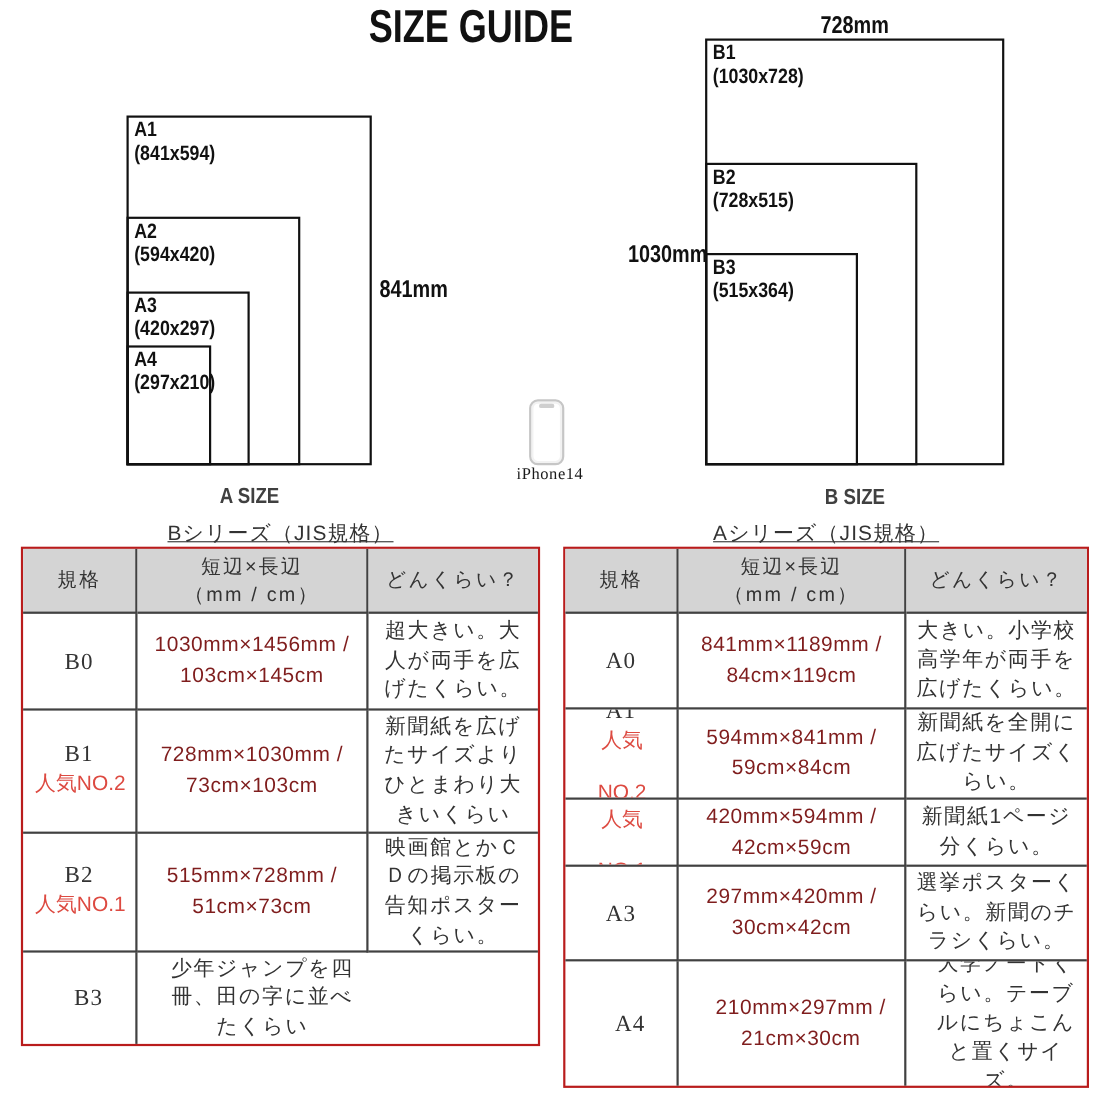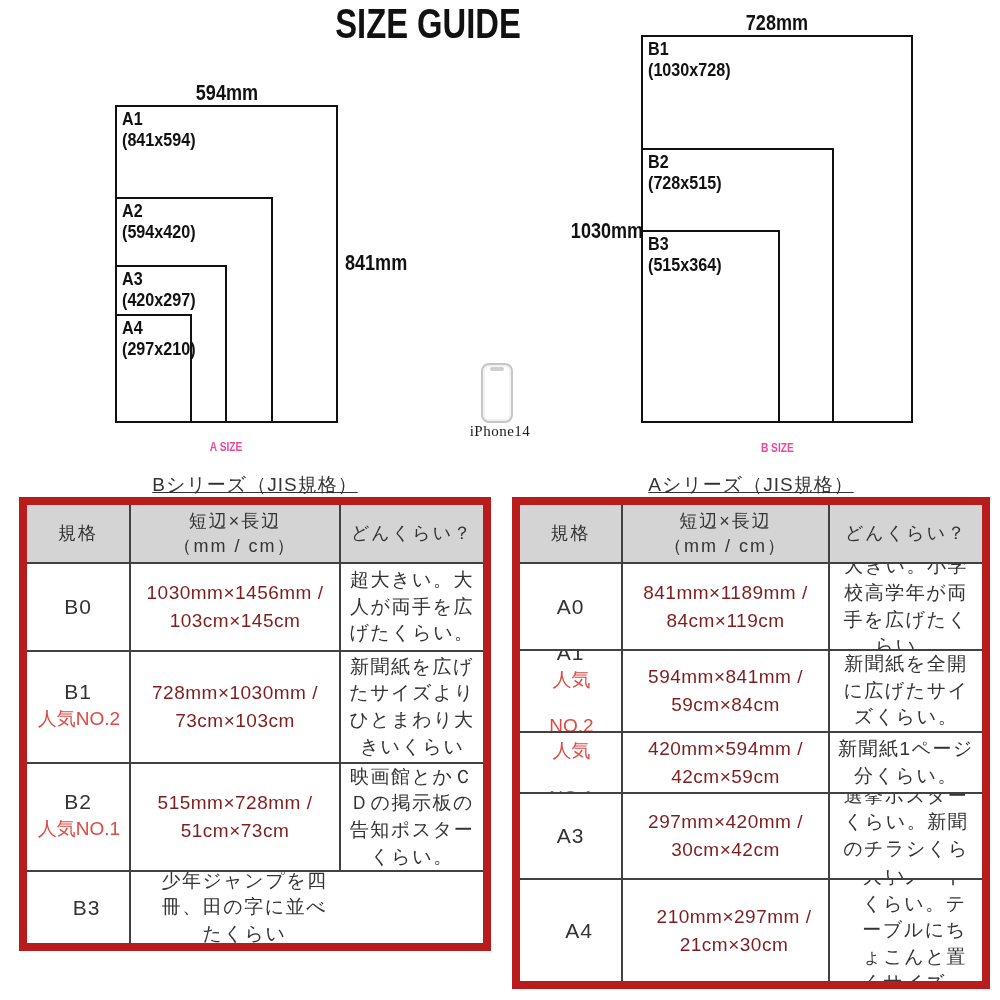--- a/index.html
+++ b/index.html
@@ -21,66 +21,65 @@
   }
   .dim-label{
     position:absolute;font-weight:bold;color:#111;font-size:22px;white-space:nowrap;
   }
   .dim-center{text-align:center;}
   .dim-center .squeeze{transform-origin:50% 50%;transform:scaleX(0.82);}
   .dim-right{text-align:right;}
   .dim-right .squeeze{transform-origin:100% 50%;transform:scaleX(0.82);}
   .dim-left .squeeze{transform-origin:0 50%;transform:scaleX(0.82);}
   .diag-caption{
-    position:absolute;text-align:center;font-weight:bold;color:#ec4899;font-size:12px;
+    position:absolute;text-align:center;font-weight:bold;color:#404040;font-size:20px;
   }
   .diag-caption .squeeze{transform:scaleX(0.85);}
   
   .phone{
     position:absolute;left:481px;top:363px;width:32px;height:60px;box-sizing:border-box;
     border:2px solid #c6c6c6;border-radius:8px;background:#fff;
     box-shadow:inset 0 0 0 2px #f2f2f2;
   }
   .phone .notch{width:14px;height:4px;background:#cfcfcf;border-radius:2px;margin:2px auto 0;}
   .phone-label{
     position:absolute;left:430px;top:423px;width:140px;text-align:center;
     font-family:"Liberation Serif", serif;font-size:15px;color:#1a1a1a;letter-spacing:0.5px;
   }
   
   .tbl-title{
     position:absolute;top:472px;text-align:center;font-size:19px;color:#333;letter-spacing:1px;text-decoration:underline;
   }
   .spec-table{
     position:absolute;top:497px;display:grid;box-sizing:border-box;
-    border:8px solid #b91c1c;background:#fff;
+    border:2px solid #b91c1c;background:#fff;
   }
   .spec-table .cell{
     border-right:2px solid #414141;border-bottom:2px solid #414141;box-sizing:border-box;
     display:flex;flex-direction:column;align-items:center;justify-content:center;
     text-align:center;padding:4px 6px;overflow:hidden;
   }
   .spec-table .cell.last-col{border-right:none;}
   .spec-table .cell.last-row{border-bottom:none;padding-left:23px;}
   .hcell{background:#d4d4d4;font-size:18px;letter-spacing:2px;line-height:1.35;color:#333;}
   .code-cell{flex-direction:row;}
-  .code{font-size:21px;letter-spacing:1px;color:#333;}
+  .code{font-size:21px;letter-spacing:1px;color:#333;font-family:Liberation Serif, serif;}
   .badge{font-size:19px;color:#dd4a41;margin-left:2px;line-height:1.6;}
   .badge .b2{display:block;margin-top:16px;}
   .badge .b2:empty{display:none;}
   .size-cell{font-size:19px;letter-spacing:0.5px;line-height:1.45;color:#7f1d1d;}
   .desc-cell{font-size:19px;letter-spacing:1.5px;line-height:1.4;color:#333;}
 </style>
 </head>
 <body>
 
 <div id="canvas">
 
   <div class="page-title"><span class="squeeze">SIZE GUIDE</span></div>
 
-  <div class="dim-label dim-center" style="left:115px;top:80px;width:223px;"><span class="squeeze">594mm</span></div>
 
   <div class="prect" style="left:115px;top:105px;width:223px;height:318px;">
     <div class="rlabel">
       <div>A1</div>
       <div>(841x594)</div>
     </div>
   </div>
   <div class="prect" style="left:115px;top:197px;width:158px;height:226px;">
     <div class="rlabel">
       <div>A2</div>

